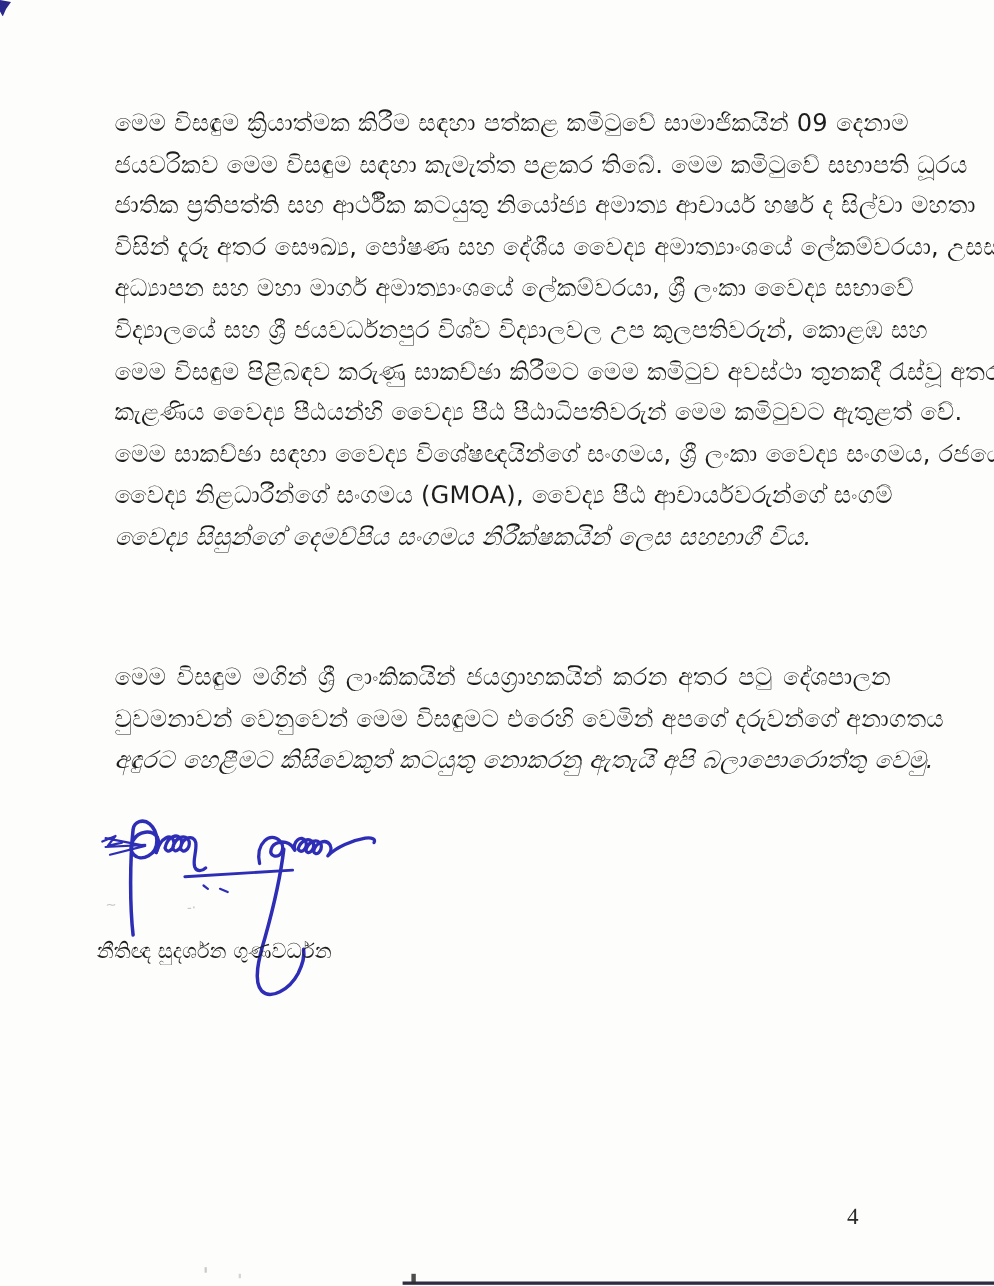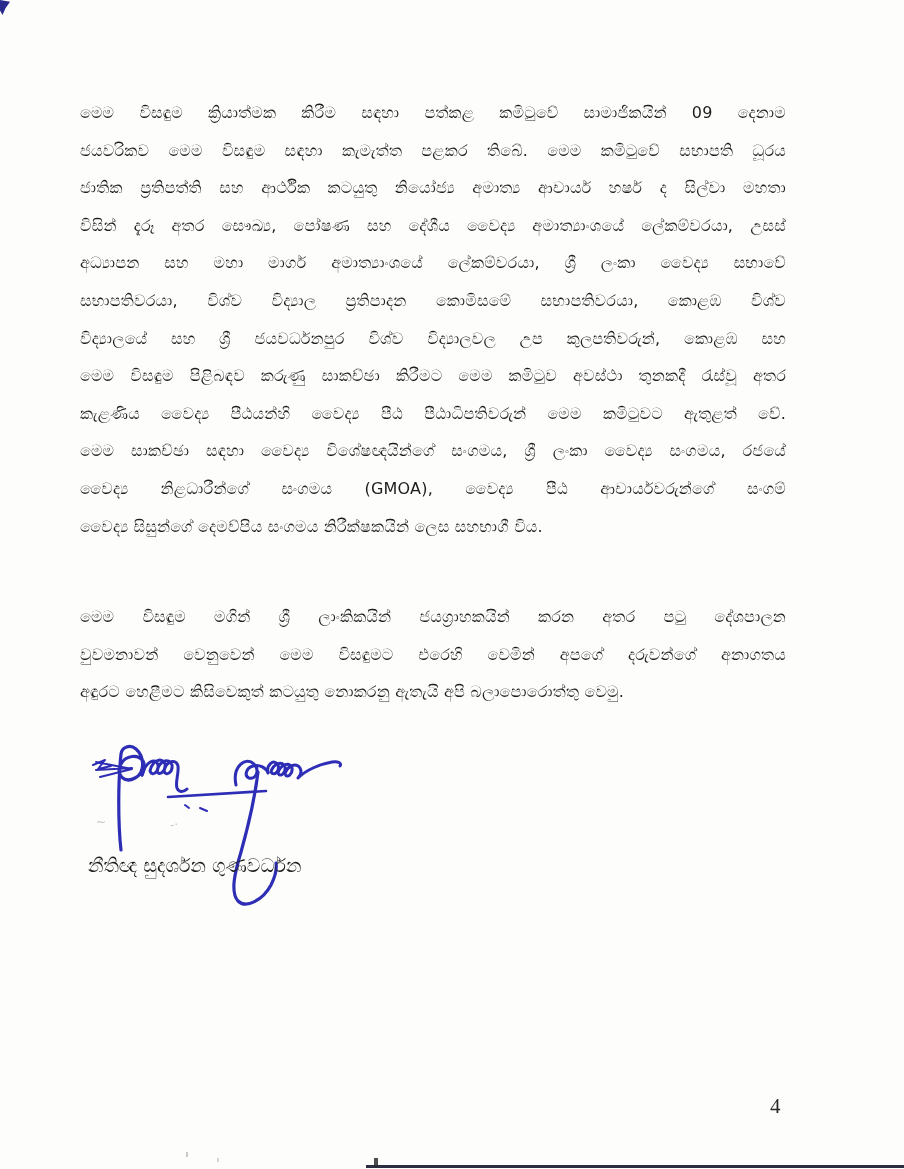--- a/index.html
+++ b/index.html
@@ -7,34 +7,34 @@
     width:904px;height:1169px;
     background:#fdfdfb;
     position:relative;
     overflow:hidden;
     font-family:"DejaVu Sans", sans-serif;
     color:#1d1d1d;
   }
   .page{position:absolute;inset:0;}
   .text-block{
     position:absolute;
-    left:80px;
+    left:104px;
     width:706px;
-    font-size:16px;
+    font-size:22px;
     letter-spacing:.2px;
   }
   .text-line{
     height:37.6px;
     line-height:37.6px;
     white-space:nowrap;
     overflow:visible;
     text-align:justify;
     text-align-last:justify;
   }
-  .text-line.last{text-align-last:left;}
+  .text-line.last{text-align-last:left;font-style:italic;}
   .sig-wrap{position:absolute;left:88px;top:742px;width:270px;height:175px;}
   .pencil{position:absolute;color:#c3c3c9;font-size:12px;line-height:12px;}
   .name-block{position:absolute;left:88px;top:846px;font-size:19px;}
   .name-block div{height:38px;line-height:38px;white-space:nowrap;}
   .page-number{
     position:absolute;left:770px;top:1094px;
     font-family:"Liberation Serif", serif;
     font-size:21px;color:#2a2a2a;
   }
   .corner-mark{
@@ -63,21 +63,20 @@
   <div class="speck a"></div>
   <div class="speck b"></div>
   <div class="speck c"></div>
 
   <div class="text-block" style="top:94px">
     <div class="text-line">මෙම විසඳුම ක්‍රියාත්මක කිරීම සඳහා පත්කළ කමිටුවේ සාමාජිකයින් 09 දෙනාම</div>
     <div class="text-line">ජයවරිකව මෙම විසඳුම සඳහා කැමැත්ත පළකර තිබේ. මෙම කමිටුවේ සභාපති ධූරය</div>
     <div class="text-line">ජාතික ප්‍රතිපත්ති සහ ආර්ථීක කටයුතු නියෝජ්‍ය අමාත්‍ය ආචාර්ය හර්ෂ ද සිල්වා මහතා</div>
     <div class="text-line">විසින් දැරූ අතර සෞඛ්‍ය, පෝෂණ සහ දේශීය වෛද්‍ය අමාත්‍යාංශයේ ලේකම්වරයා, උසස්</div>
     <div class="text-line">අධ්‍යාපන සහ මහා මාර්ග අමාත්‍යාංශයේ ලේකම්වරයා, ශ්‍රී ලංකා වෛද්‍ය සභාවේ</div>
-    <div class="text-line">සභාපතිවරයා, විශ්ව විද්‍යාල ප්‍රතිපාදන කොමිසමේ සභාපතිවරයා, කොළඹ විශ්ව</div>
     <div class="text-line">විද්‍යාලයේ සහ ශ්‍රී ජයවර්ධනපුර විශ්ව විද්‍යාලවල උප කුලපතිවරුන්, කොළඹ සහ</div>
     <div class="text-line">මෙම විසඳුම පිළිබඳව කරුණු සාකච්ඡා කිරීමට මෙම කමිටුව අවස්ථා තුනකදී රැස්වූ අතර</div>
     <div class="text-line">කැළණිය වෛද්‍ය පීඨයන්හි වෛද්‍ය පීඨ පීඨාධිපතිවරුන් මෙම කමිටුවට ඇතුළත් වේ.</div>
     <div class="text-line">මෙම සාකච්ඡා සඳහා වෛද්‍ය විශේෂඥයින්ගේ සංගමය, ශ්‍රී ලංකා වෛද්‍ය සංගමය, රජයේ</div>
     <div class="text-line">වෛද්‍ය නිළධාරීන්ගේ සංගමය (GMOA), වෛද්‍ය පීඨ ආචාර්යවරුන්ගේ සංගම්</div>
     <div class="text-line last">වෛද්‍ය සිසුන්ගේ දෙමව්පිය සංගමය නිරීක්ෂකයින් ලෙස සහභාගී විය.</div>
   </div>
 
   <div class="text-block" style="top:598px">
     <div class="text-line">මෙම විසඳුම මගින් ශ්‍රී ලාංකිකයින්  ජයග්‍රාහකයින් කරන අතර පටු දේශපාලන</div>

